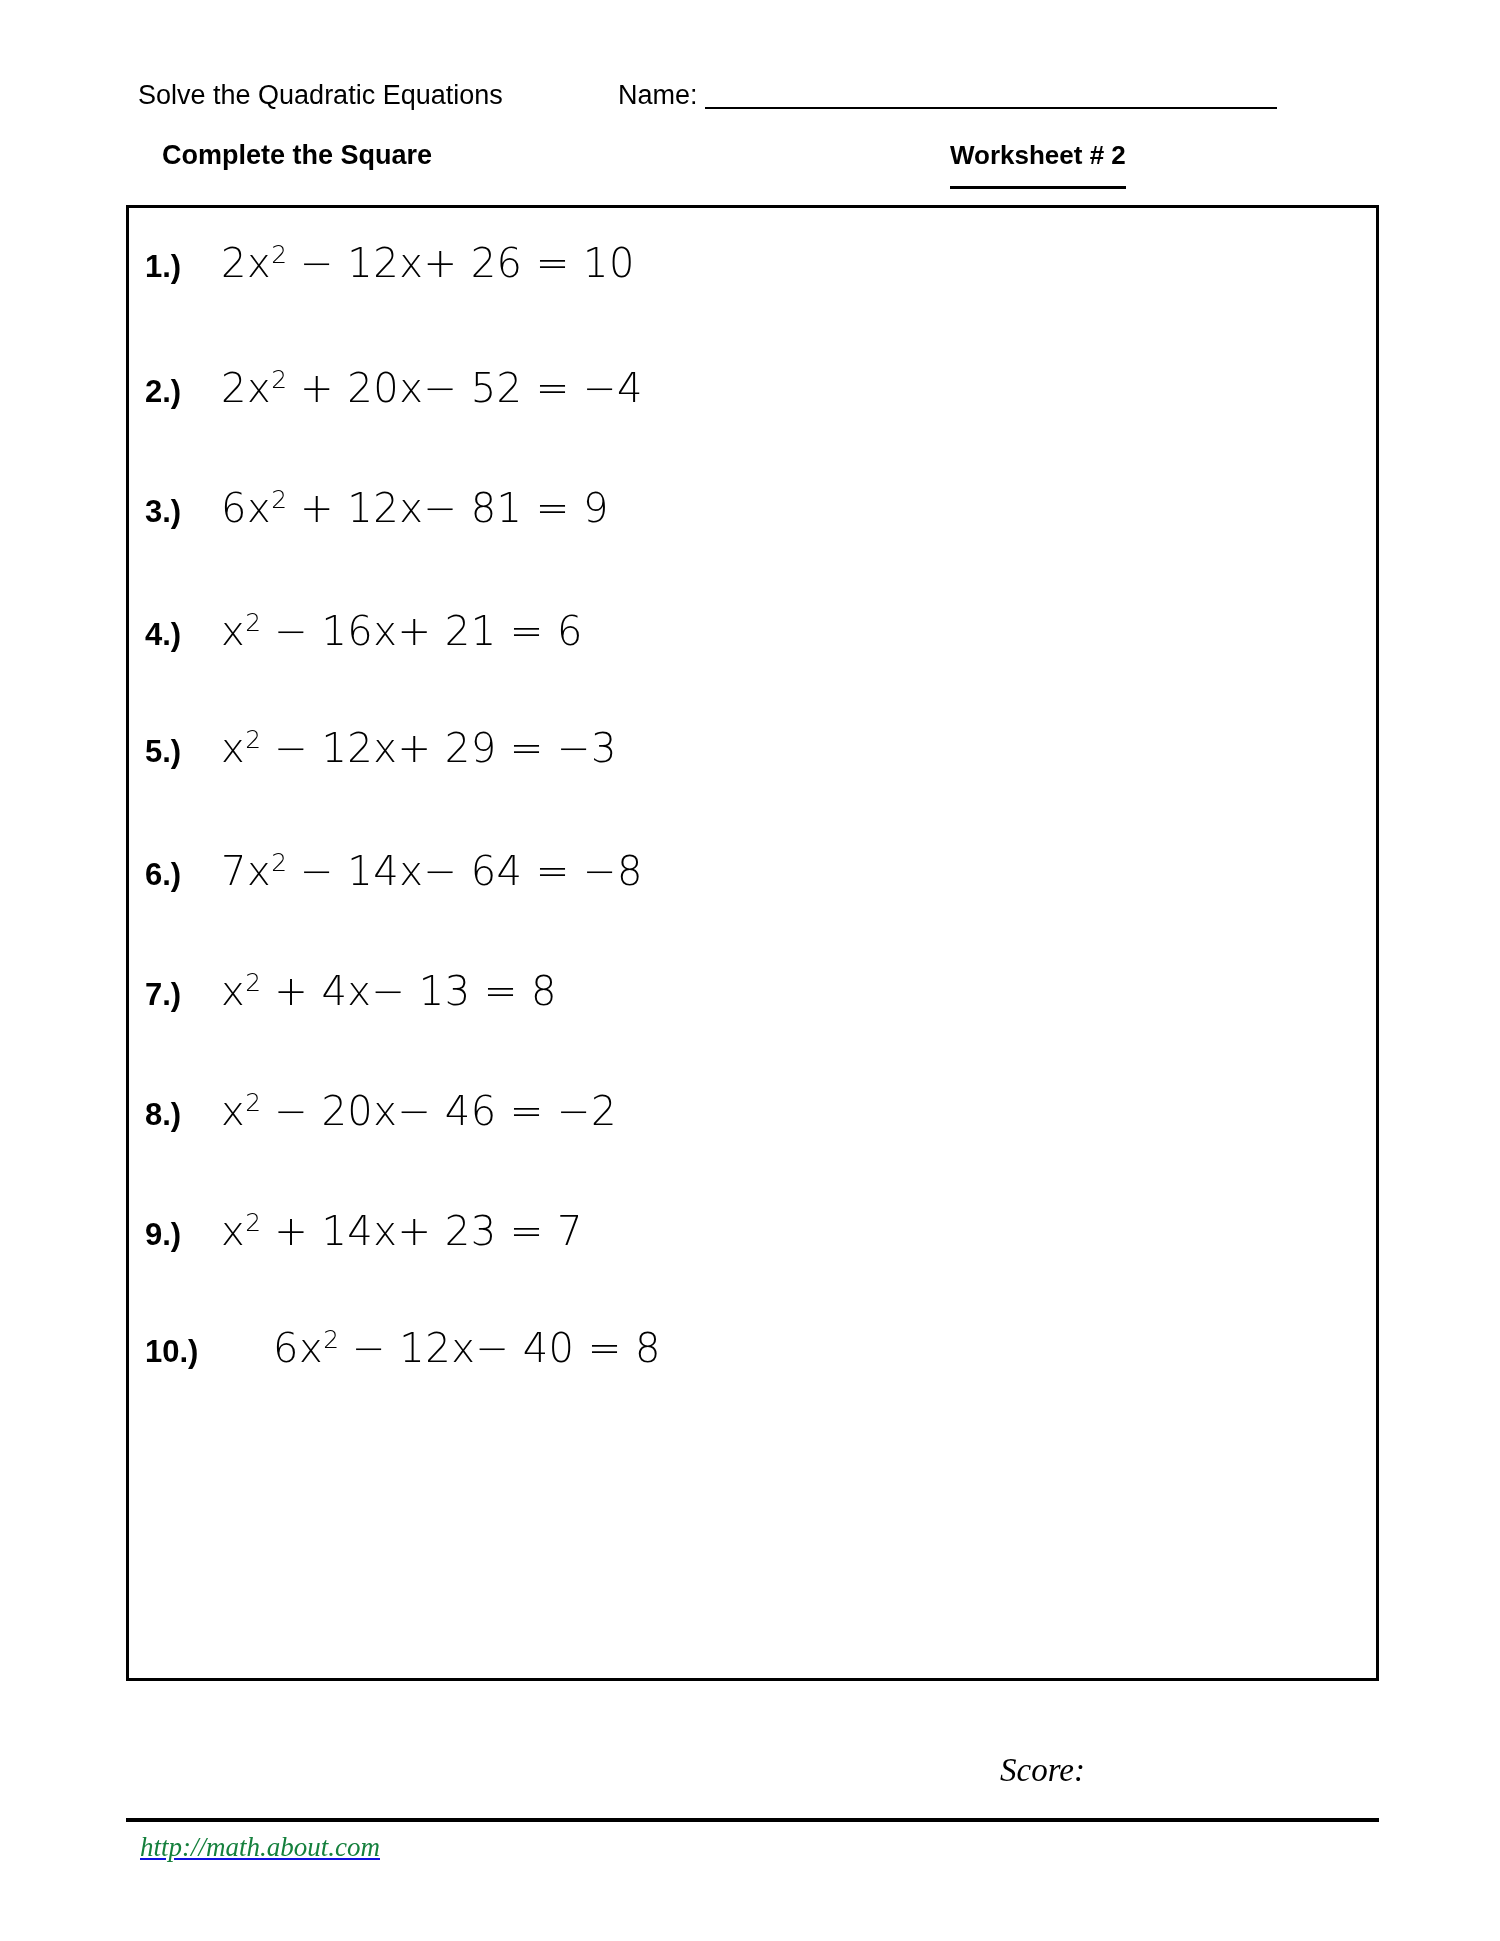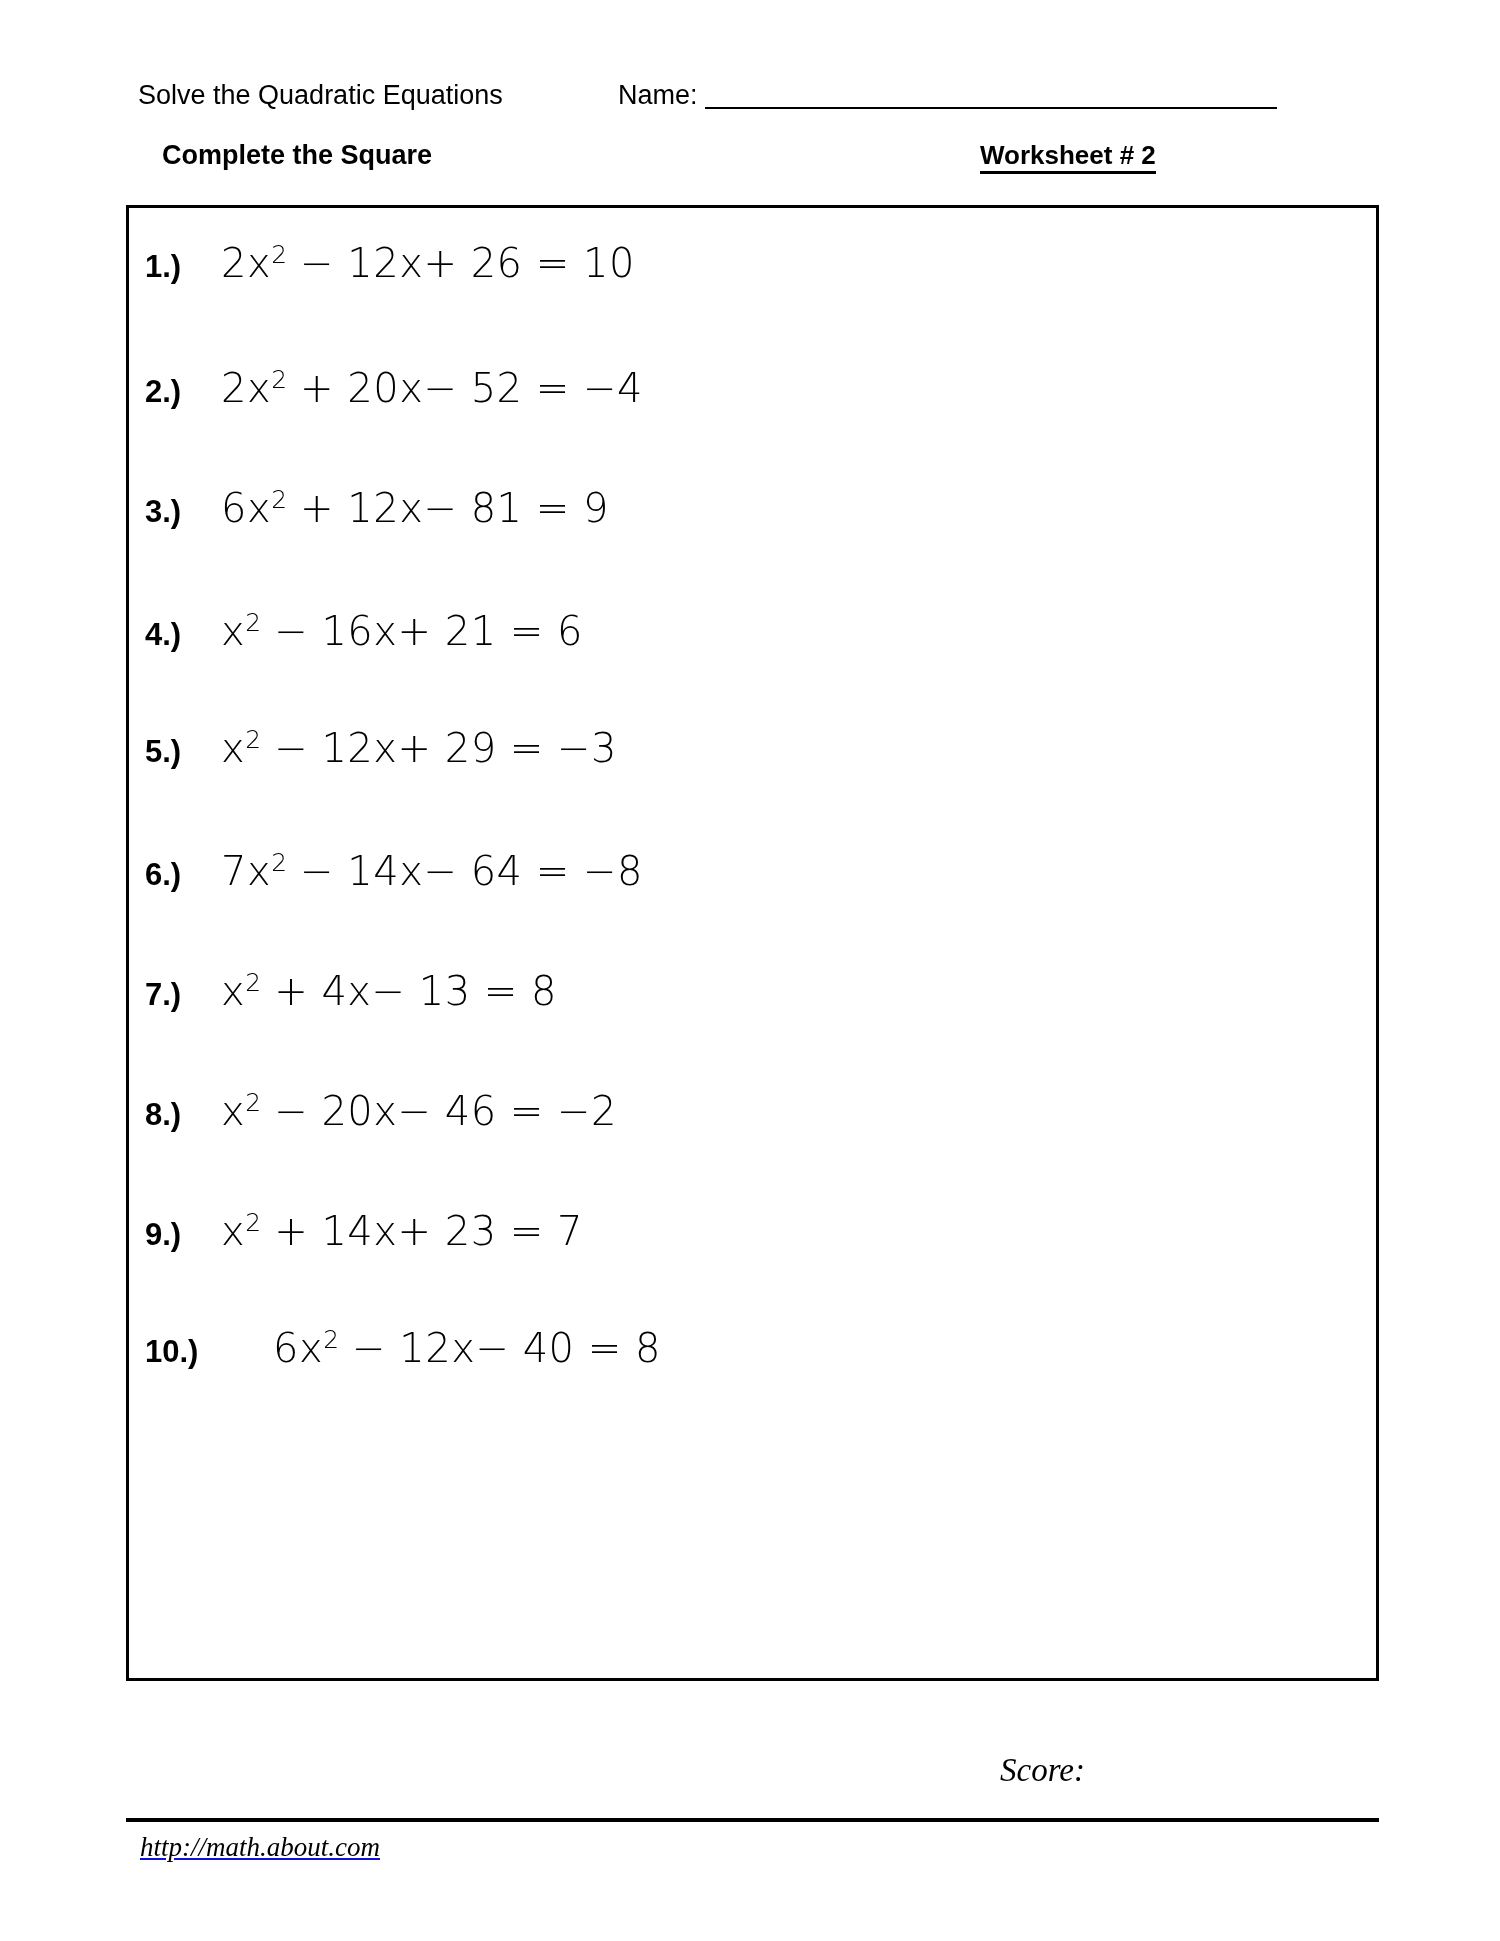--- a/index.html
+++ b/index.html
@@ -69,28 +69,28 @@
     left: 0;
     top: 0;
     font-size: 27px;
     font-weight: bold;
     white-space: nowrap;
     line-height: 30px;
     margin-left: 24px;
   }
   .worksheet-no {
     position: absolute;
-    left: 842px;
+    left: 812px;
     top: 0;
     font-size: 26px;
     font-weight: bold;
     white-space: nowrap;
     line-height: 30px;
     border-bottom: 3px solid #000;
-    padding-bottom: 1px;
+    padding-bottom: 16px;
   }
 
   
   .problem-box {
     position: absolute;
     left: 126px;
     top: 205px;
     width: 1253px;
     height: 1476px;
     border: 3px solid #000000;
@@ -230,17 +230,17 @@
           <span class="problem-eq"><span>x</span><sup>2</sup><span> + 14x+ 23 = 7</span></span>
         </div>
         <div class="problem" style="top: 1117px; gap: 28px;">
           <span class="problem-number wide">10.)</span>
           <span class="problem-eq"><span>6x</span><sup>2</sup><span> − 12x− 40 = 8</span></span>
         </div>
       </div>
   </div>
 
   <div class="footer-rule"></div>
-  <a class="footer-link" href="#" style="color: #000000; text-decoration-color: rgb(16, 16, 221);">http://math.about.com</a>
+  <a class="footer-link" href="#" style="color: #15803d; text-decoration-color: rgb(16, 16, 221);">http://math.about.com</a>
   <div class="footer-score">Score:</div>
   <div class="footer-score-slash">/10</div>
 
 </div>
 
 </body></html>

